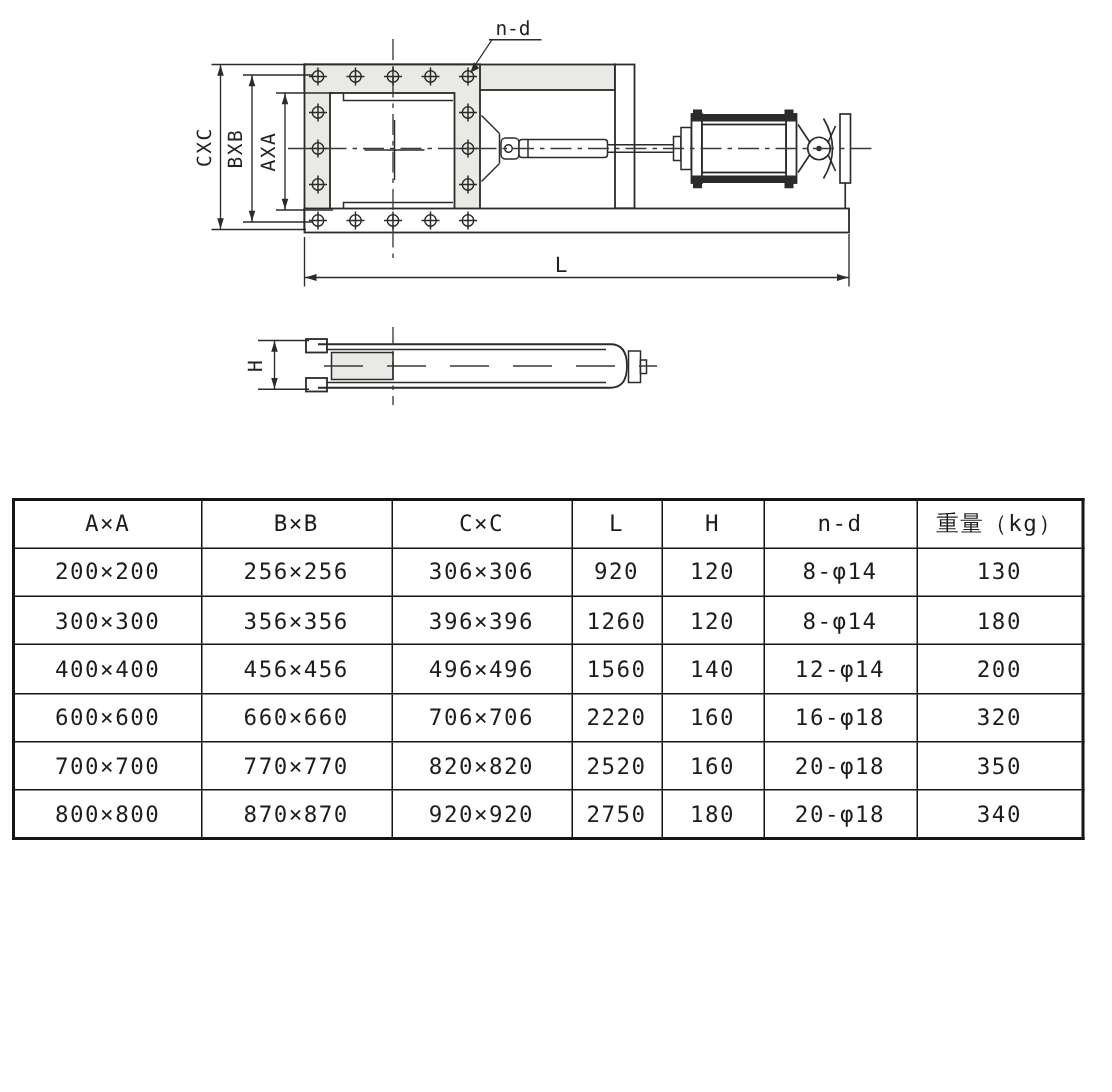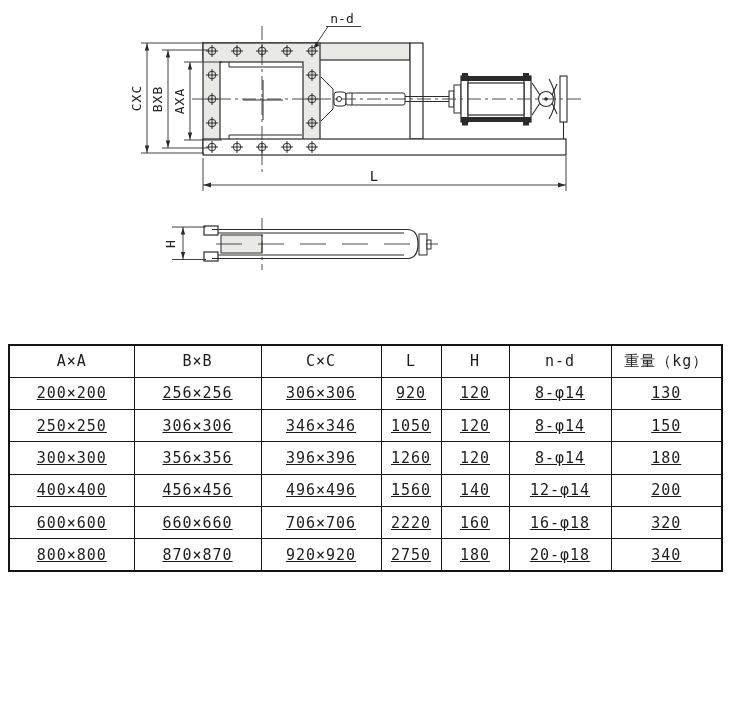--- a/index.html
+++ b/index.html
@@ -1,31 +1,31 @@
 <!DOCTYPE html>
 <html><head>
 <meta charset="utf-8">
 <style>
   html,body{margin:0;padding:0;background:#ffffff;}
   .page{position:relative;width:741px;height:728px;background:#ffffff;overflow:hidden;
         font-family:"DejaVu Sans Mono","Liberation Mono",monospace;color:#1c1c1c;}
   .drawing-wrap{position:absolute;left:0;top:0;width:741px;height:330px;}
   svg text{font-family:"DejaVu Sans Mono","Liberation Mono",monospace;fill:#222;}
 
-  .spec-table{position:absolute;left:8px;top:344px;width:713px;
+  .spec-table{position:absolute;left:8px;top:332px;width:713px;
         border-collapse:collapse;table-layout:fixed;
         border:2px solid #151515;}
   .spec-table th,.spec-table td{
         border:1.5px solid #151515;
         text-align:center;vertical-align:middle;
         font-size:15px;font-weight:normal;letter-spacing:1px;
         font-family:"DejaVu Sans Mono","Liberation Mono",monospace;
         padding:0;white-space:nowrap;color:#1c1c1c;}
   .spec-table thead tr{height:32px;}
-  .spec-table tbody tr{height:32.4px;text-decoration:underline;}
+  .spec-table tbody tr{height:32.4px;}
 </style>
 </head>
 <body>
 
 <div class="page">
 
   <div class="drawing-wrap">
     <svg width="741" height="330" viewBox="0 0 741 330" xmlns="http://www.w3.org/2000/svg">
 
       <g stroke="#2b2b2b" fill="none" stroke-width="1.2">
@@ -250,29 +250,20 @@
         <tr>
           <td>200×200</td>
           <td>256×256</td>
           <td>306×306</td>
           <td>920</td>
           <td>120</td>
           <td>8-φ14</td>
           <td>130</td>
         </tr>
         <tr>
-          <td>250×250</td>
-          <td>306×306</td>
-          <td>346×346</td>
-          <td>1050</td>
-          <td>120</td>
-          <td>8-φ14</td>
-          <td>150</td>
-        </tr>
-        <tr>
           <td>300×300</td>
           <td>356×356</td>
           <td>396×396</td>
           <td>1260</td>
           <td>120</td>
           <td>8-φ14</td>
           <td>180</td>
         </tr>
         <tr>
           <td>400×400</td>
@@ -286,20 +277,29 @@
         <tr>
           <td>600×600</td>
           <td>660×660</td>
           <td>706×706</td>
           <td>2220</td>
           <td>160</td>
           <td>16-φ18</td>
           <td>320</td>
         </tr>
         <tr>
+          <td>700×700</td>
+          <td>770×770</td>
+          <td>820×820</td>
+          <td>2520</td>
+          <td>160</td>
+          <td>20-φ18</td>
+          <td>350</td>
+        </tr>
+        <tr>
           <td>800×800</td>
           <td>870×870</td>
           <td>920×920</td>
           <td>2750</td>
           <td>180</td>
           <td>20-φ18</td>
           <td>340</td>
         </tr>
       </tbody>
   </table>

